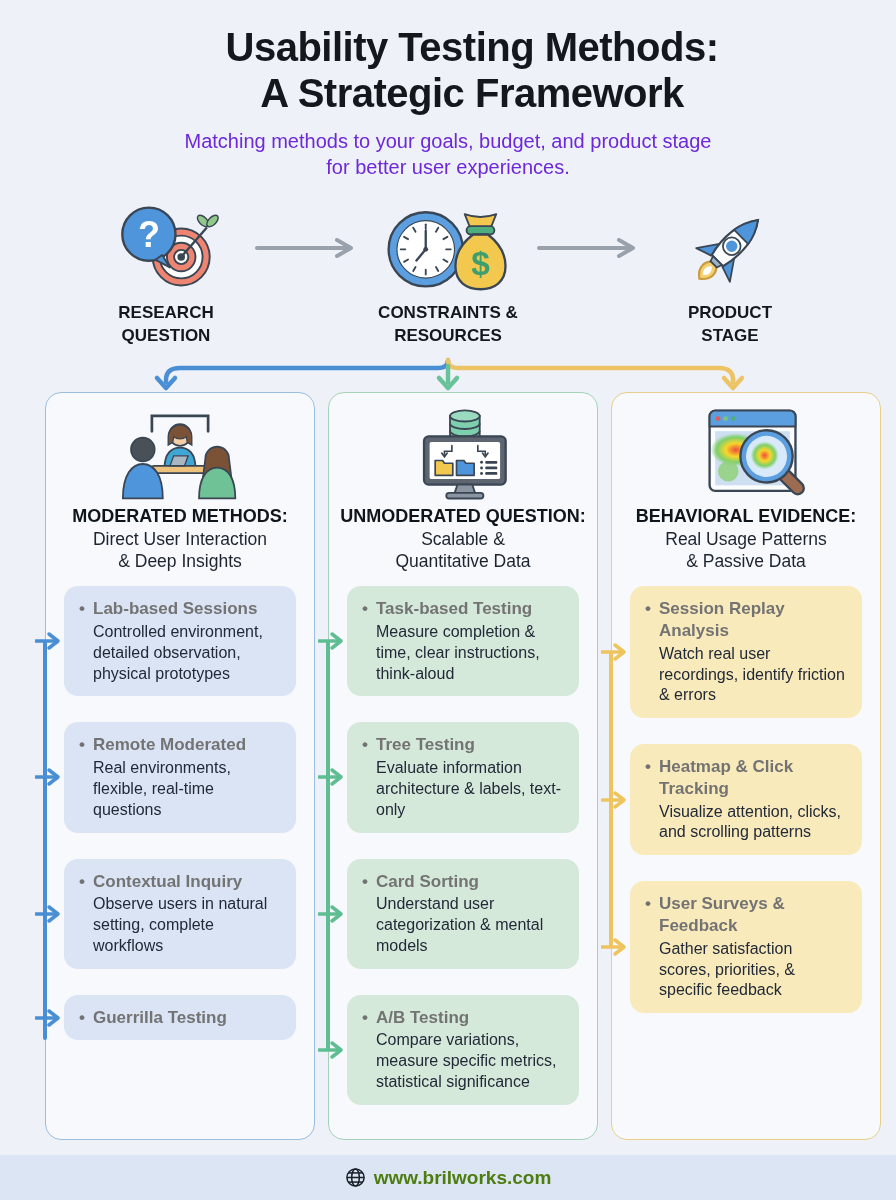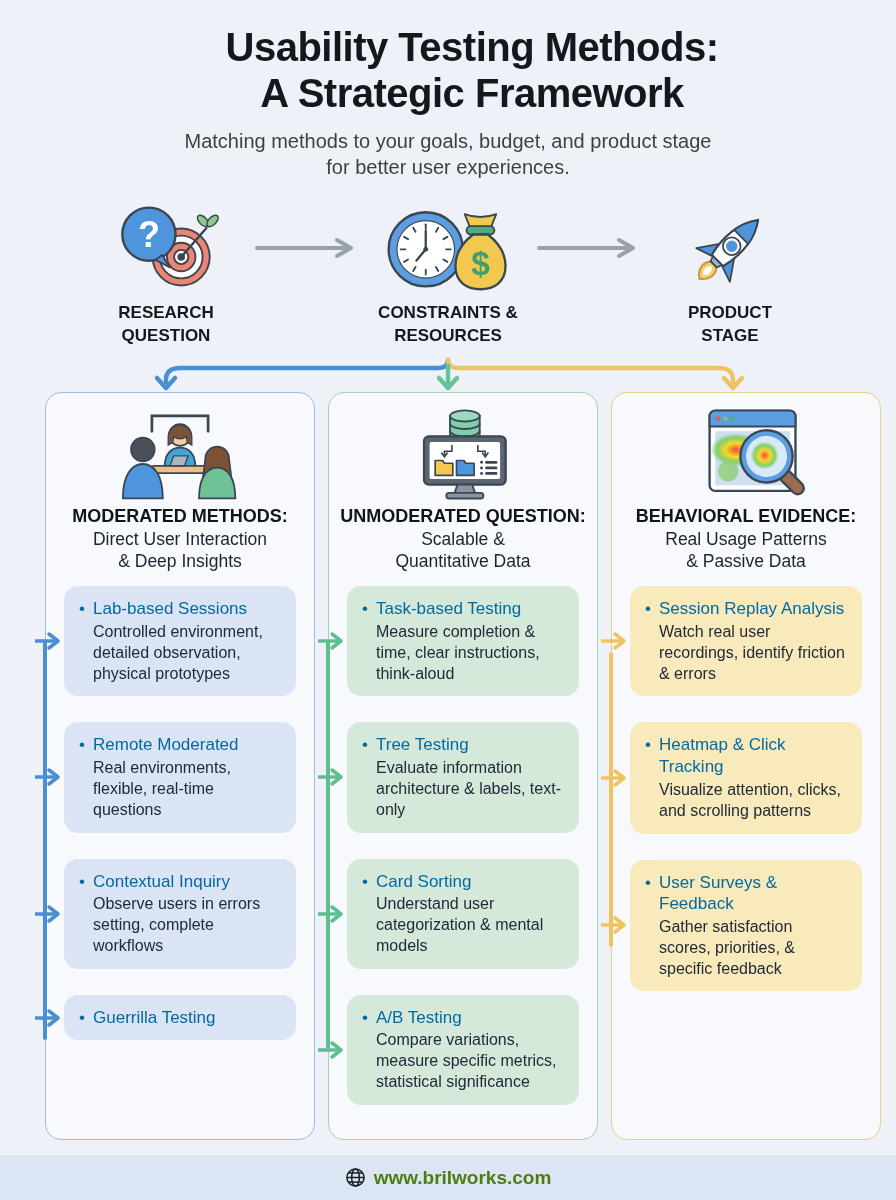--- a/index.html
+++ b/index.html
@@ -3,21 +3,21 @@
 <meta charset="utf-8">
 <style>
   html,body{margin:0;padding:0;}
   body{width:896px;height:1200px;font-family:"Liberation Sans","DejaVu Sans",sans-serif;}
   .canvas{position:relative;width:896px;height:1200px;background:#eef2f8;overflow:hidden;}
 
   
   .header{padding-top:24px;text-align:center;}
   .title{font-size:40px;font-weight:bold;color:#14181d;line-height:1.15;letter-spacing:-0.5px;}
   .title span{display:block;margin-left:48px;}
-  .subtitle{margin-top:12px;font-size:20px;color:#404040;line-height:1.3;}
+  .subtitle{margin-top:12px;font-size:20px;color:#6d28d9;line-height:1.3;}
   .subtitle span{display:block;}
 
   
   .flow{margin-top:18px;display:flex;justify-content:center;align-items:flex-start;}
   .flow-step{width:170px;display:flex;flex-direction:column;align-items:center;}
   .flow-icon{height:98px;display:flex;align-items:center;justify-content:center;}
   .flow-label{margin-top:6px;text-align:center;font-weight:bold;font-size:17px;line-height:1.35;color:#14181d;}
   .flow-label span{display:block;}
   .flow-arrow{width:112px;margin-top:40px;flex:0 0 auto;}
 
@@ -33,21 +33,21 @@
   .panel-icon{margin-top:12px;height:98px;display:flex;align-items:center;justify-content:center;}
   .panel-head{text-align:center;margin-top:2px;padding:0 6px;}
   .panel-heading{font-size:18px;font-weight:bold;color:#10151c;line-height:1.25;}
   .panel-sub{font-size:17.5px;color:#1d2430;line-height:1.28;}
   .panel-sub span{display:block;}
   .cards{width:100%;box-sizing:border-box;padding:14px 18px 0;display:flex;flex-direction:column;gap:26px;}
   .card{position:relative;border-radius:14px;padding:12px 14px;}
   .card-blue{background:#dae4f4;}
   .card-green{background:#d5e9db;}
   .card-yellow{background:#f9eabc;}
-  .card-title{font-size:17px;font-weight:normal;color:#0369a1;line-height:1.28;position:relative;padding-left:15px;}
+  .card-title{font-size:17px;font-weight:bold;color:#737373;line-height:1.28;position:relative;padding-left:15px;}
   .card-title::before{content:"\2022";position:absolute;left:1px;}
   .card-desc{font-size:16px;color:#222a38;line-height:1.3;padding-left:15px;margin-top:2px;}
   .card-arrow{position:absolute;left:-29px;top:50%;transform:translateY(-50%);}
   .panel-blue .card-arrow{color:#4a8fd4;}
   .panel-green .card-arrow{color:#5fbd92;}
   .panel-yellow .card-arrow{color:#eec45e;}
   .spine{position:absolute;left:-3px;width:3.5px;border-radius:2px;}
   .spine-blue{background:#4a8fd4;}
   .spine-green{background:#5fbd92;}
   .spine-yellow{background:#eec45e;}
@@ -224,21 +224,21 @@
             </svg>
           <div class="card-title">Remote Moderated</div>
           <div class="card-desc">Real environments, flexible, real-time questions</div>
         </div>
         <div class="card card-blue">
           <svg class="card-arrow" width="30" height="20" viewBox="0 0 30 20">
               <path d="M1 10 H20" stroke="currentColor" stroke-width="3.5" fill="none" stroke-linecap="round"></path>
               <path d="M14 3 L23 10 L14 17" stroke="currentColor" stroke-width="3.5" fill="none" stroke-linecap="round" stroke-linejoin="round"></path>
             </svg>
           <div class="card-title">Contextual Inquiry</div>
-          <div class="card-desc">Observe users in errors setting, complete workflows</div>
+          <div class="card-desc">Observe users in natural setting, complete workflows</div>
         </div>
         <div class="card card-blue">
           <svg class="card-arrow" width="30" height="20" viewBox="0 0 30 20">
               <path d="M1 10 H20" stroke="currentColor" stroke-width="3.5" fill="none" stroke-linecap="round"></path>
               <path d="M14 3 L23 10 L14 17" stroke="currentColor" stroke-width="3.5" fill="none" stroke-linecap="round" stroke-linejoin="round"></path>
             </svg>
           <div class="card-title">Guerrilla Testing</div>
         </div>
       </div>
     </div>

